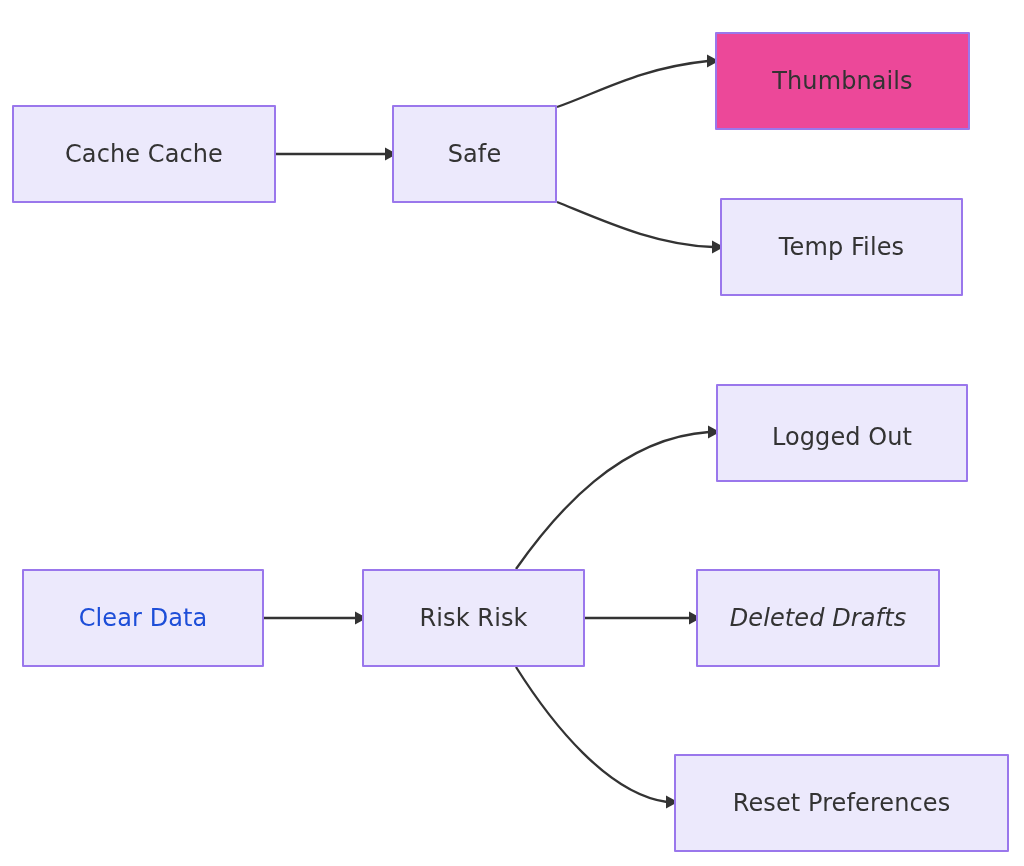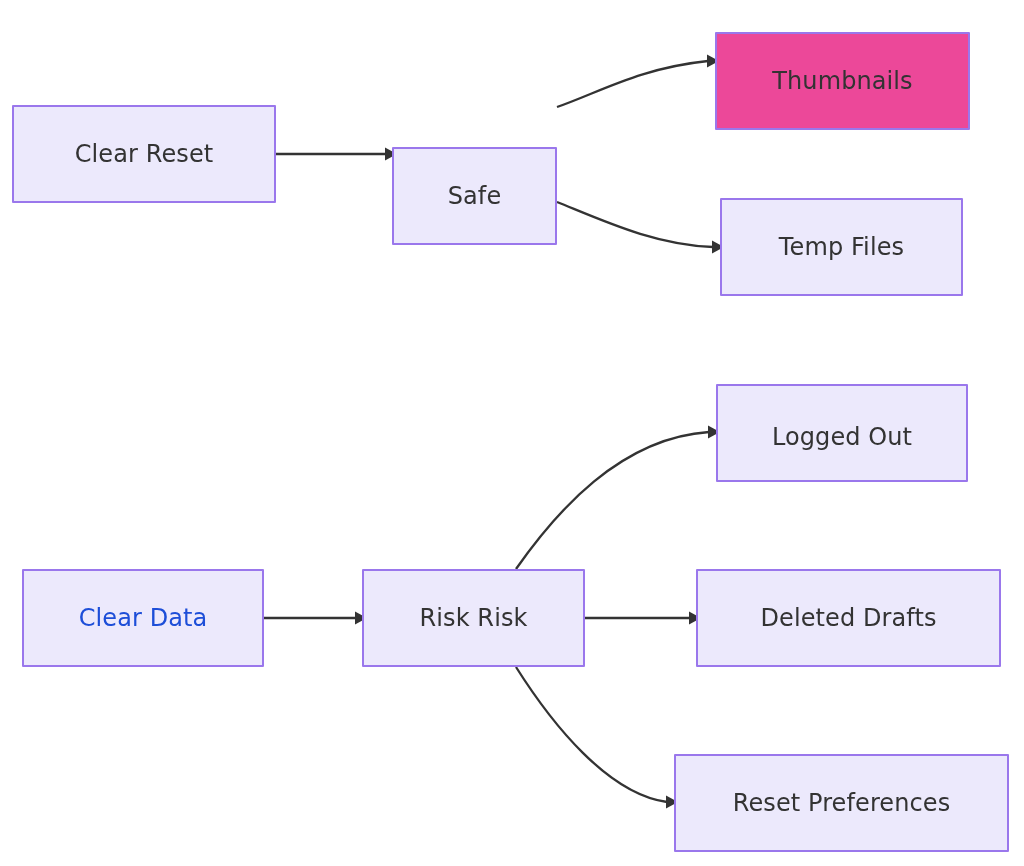--- a/index.html
+++ b/index.html
@@ -95,24 +95,24 @@
       <path class="edge-arrow" d="M 689 611.5 L 689 624.5 L 701 618 Z" style="fill: rgb(51, 51, 51);"></path>
     </g>
 
     <g>
       <path class="edge-path" d="M 516 667 C 552 724, 608 794, 667 802" style="stroke: rgb(51, 51, 51);"></path>
       <path class="edge-arrow" d="M 666 795.5 L 666 808.5 L 678 802 Z" style="fill: rgb(51, 51, 51);"></path>
     </g>
   </svg>
 
   <div class="flow-node" style="left: 12px; top: 105px; width: 264px; height: 98px; background: rgb(236, 233, 252); border-color: rgb(154, 119, 236);">
-    <span class="node-label" style="color: rgb(51, 51, 51);">Clear Reset</span>
+    <span class="node-label" style="color: rgb(51, 51, 51);">Cache Cache</span>
   </div>
 
-  <div class="flow-node" style="left: 392px; top: 105px; width: 165px; height: 98px; background: rgb(236, 233, 252); border-color: rgb(154, 119, 236); margin-top: 42px;">
+  <div class="flow-node" style="left: 392px; top: 105px; width: 165px; height: 98px; background: rgb(236, 233, 252); border-color: rgb(154, 119, 236);">
     <span class="node-label" style="color: rgb(51, 51, 51);">Safe</span>
   </div>
 
   <div class="flow-node" style="left: 715px; top: 12px; width: 255px; height: 98px; background: #ec4899; border-color: rgb(154, 119, 236); margin-top: 20px;">
     <span class="node-label" style="color: rgb(51, 51, 51);">Thumbnails</span>
   </div>
 
   <div class="flow-node" style="left: 720px; top: 198px; width: 243px; height: 98px; background: rgb(236, 233, 252); border-color: rgb(154, 119, 236);">
     <span class="node-label" style="color: rgb(51, 51, 51); text-align: right;">Temp Files</span>
   </div>
@@ -122,21 +122,21 @@
   </div>
 
   <div class="flow-node" style="left: 362px; top: 569px; width: 223px; height: 98px; background: rgb(236, 233, 252); border-color: rgb(154, 119, 236);">
     <span class="node-label" style="color: rgb(51, 51, 51);">Risk Risk</span>
   </div>
 
   <div class="flow-node" style="left: 716px; top: 384px; width: 252px; height: 98px; background: rgb(236, 233, 252); border-color: rgb(154, 119, 236);">
     <span class="node-label" style="color: rgb(51, 51, 51); margin-top: 8px;">Logged Out</span>
   </div>
 
-  <div class="flow-node" style="left: 696px; top: 569px; width: 305px; height: 98px; background: rgb(236, 233, 252); border-color: rgb(154, 119, 236);">
+  <div class="flow-node" style="left: 696px; top: 569px; width: 244px; height: 98px; background: rgb(236, 233, 252); border-color: rgb(154, 119, 236); font-style: italic;">
     <span class="node-label" style="color: rgb(51, 51, 51);">Deleted Drafts</span>
   </div>
 
   <div class="flow-node" style="left: 674px; top: 754px; width: 335px; height: 98px; background: rgb(236, 233, 252); border-color: rgb(154, 119, 236);">
     <span class="node-label" style="color: rgb(51, 51, 51);">Reset Preferences</span>
   </div>
 
 </div>
 
 </body></html>

